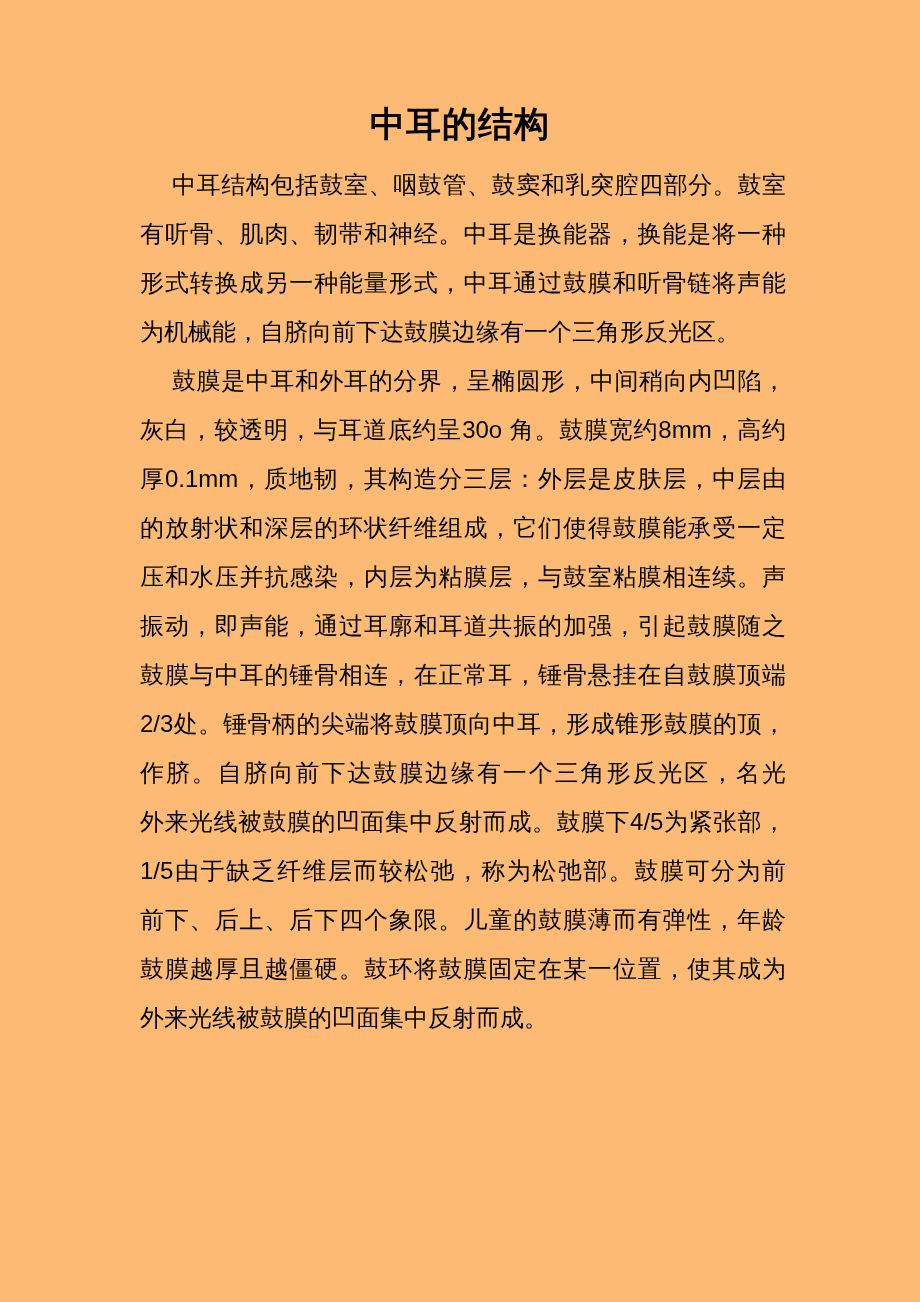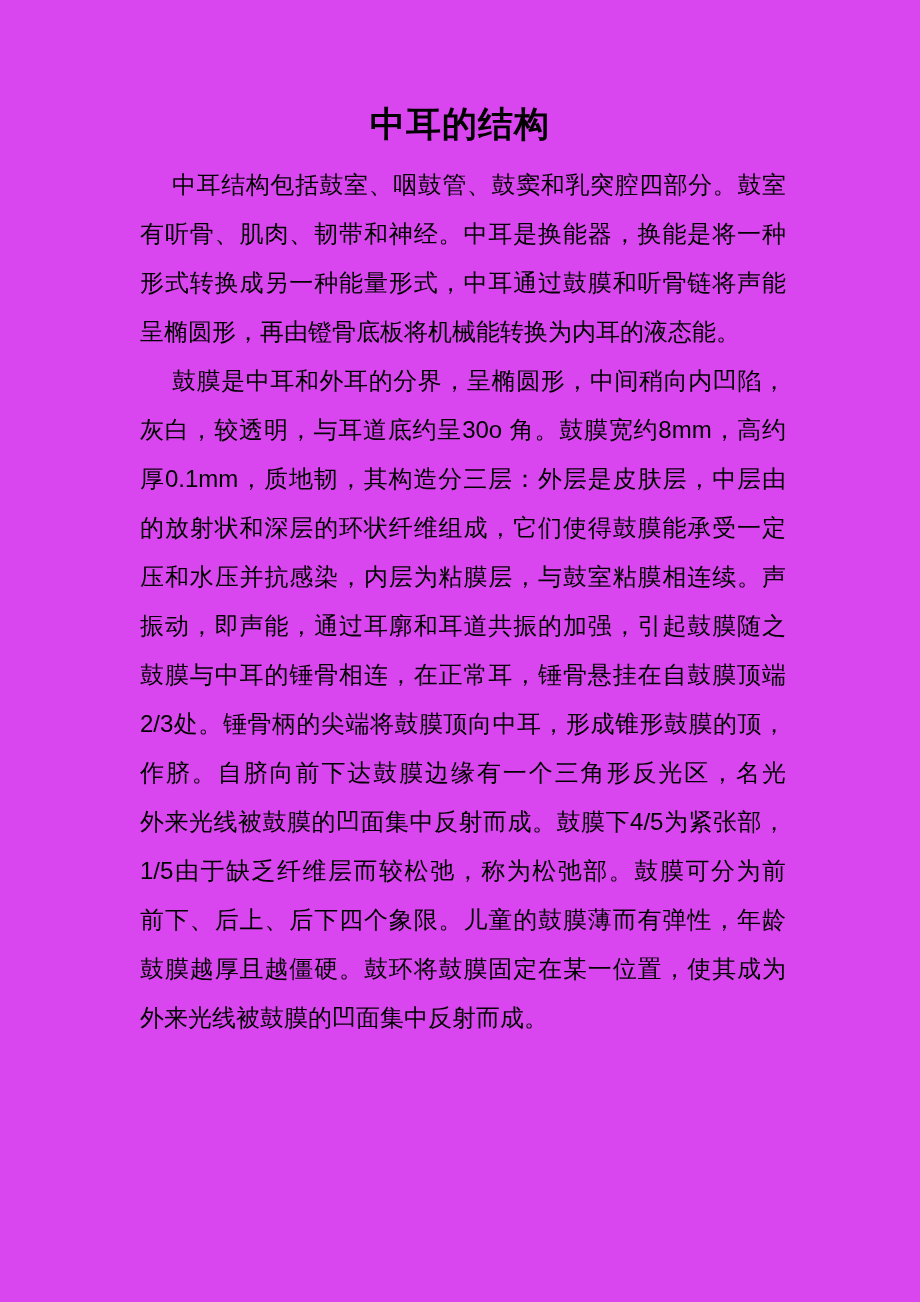--- a/index.html
+++ b/index.html
@@ -4,21 +4,21 @@
 <style>
   html, body {
     margin: 0;
     padding: 0;
     background: #ffffff;
   }
   .page {
     position: relative;
     width: 920px;
     height: 1302px;
-    background: #d946ef;
+    background: #fdba74;
     color: #000000;
     font-family: "Liberation Sans", "DejaVu Sans", sans-serif;
     overflow: hidden;
   }
   .doc-title {
     padding-top: 98px;
     height: 52px;
     line-height: 52px;
     font-size: 35px;
     font-weight: bold;
@@ -49,21 +49,21 @@
 <div class="page">
 
   <div class="doc-title">中耳的结构</div>
 
   <div class="content">
 
     <div>
       <div class="line indent">中耳结构包括鼓室、咽鼓管、鼓窦和乳突腔四部分。鼓室内</div>
       <div class="line">有听骨、肌肉、韧带和神经。中耳是换能器，换能是将一种能量</div>
       <div class="line">形式转换成另一种能量形式，中耳通过鼓膜和听骨链将声能转换</div>
-      <div class="line para-end">呈椭圆形，再由镫骨底板将机械能转换为内耳的液态能。</div>
+      <div class="line para-end">为机械能，自脐向前下达鼓膜边缘有一个三角形反光区。</div>
     </div>
 
     <div>
       <div class="line indent">鼓膜是中耳和外耳的分界，呈椭圆形，中间稍向内凹陷，色</div>
       <div class="line">灰白，较透明，与耳道底约呈30o 角。鼓膜宽约8mm，高约9mm，</div>
       <div class="line">厚0.1mm，质地韧，其构造分三层：外层是皮肤层，中层由浅层</div>
       <div class="line">的放射状和深层的环状纤维组成，它们使得鼓膜能承受一定的气</div>
       <div class="line">压和水压并抗感染，内层为粘膜层，与鼓室粘膜相连续。声音的</div>
       <div class="line">振动，即声能，通过耳廓和耳道共振的加强，引起鼓膜随之振动，</div>
       <div class="line">鼓膜与中耳的锤骨相连，在正常耳，锤骨悬挂在自鼓膜顶端至下</div>

